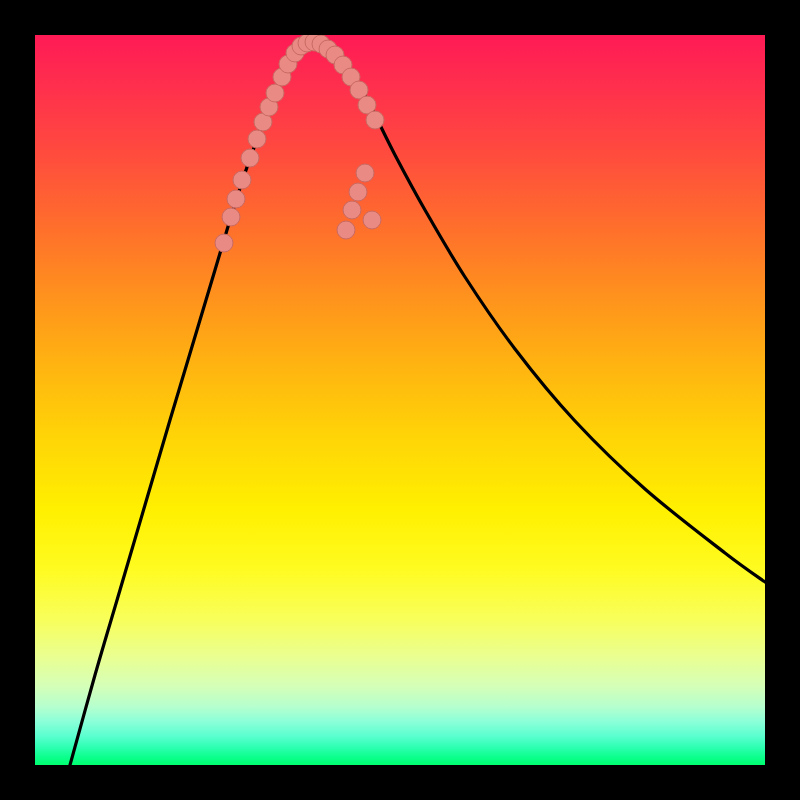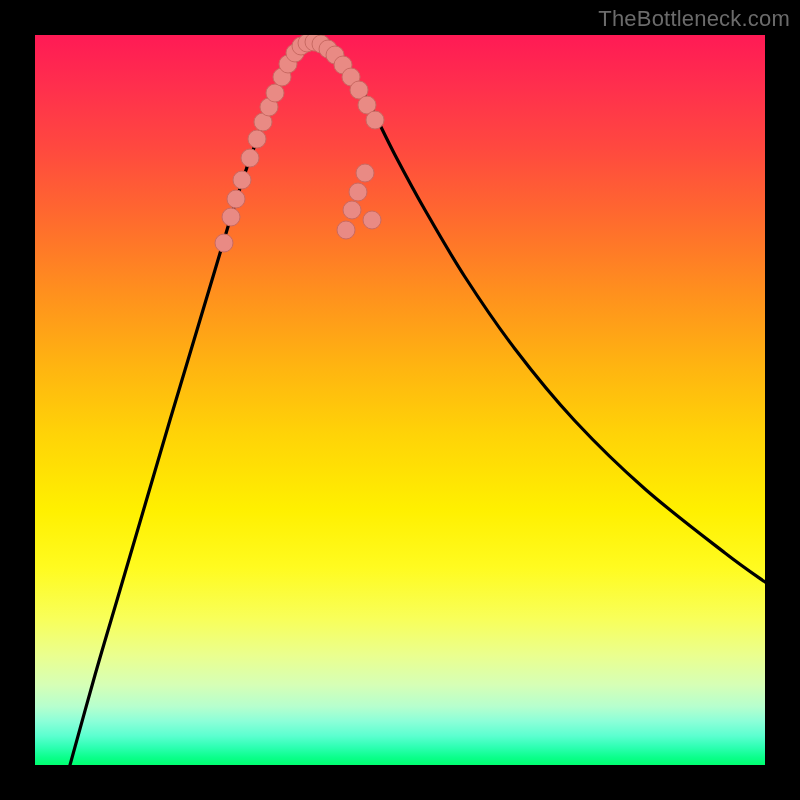--- a/index.html
+++ b/index.html
@@ -75,21 +75,20 @@
     fill: #e98a84;
     stroke: #c96a63;
     stroke-width: 1;
   }
 </style>
 </head>
 <body>
 
 <div class="frame">
 
-  <div class="watermark">TheBottleneck.com</div>
 
   <div class="plot-area">
     <div class="gradient"></div>
 
     <svg class="curve" viewBox="0 0 730 730" preserveAspectRatio="none">
       <path id="curve-path" fill="none" stroke="#000" stroke-width="3.2" stroke-linecap="round" stroke-linejoin="round" d="M 35 730 C 39.2 715.0, 51.7 669.2, 60 640 C 68.3 610.8, 76.7 583.3, 85 555 C 93.3 526.7, 101.7 498.3, 110 470 C 118.3 441.7, 128.3 407.5, 135 385 C 141.7 362.5, 145.0 351.7, 150 335 C 155.0 318.3, 160.0 301.7, 165 285 C 170.0 268.3, 175.0 251.7, 180 235 C 185.0 218.3, 190.0 201.2, 195 185 C 200.0 168.8, 205.8 150.5, 210 138 C 214.2 125.5, 216.7 119.3, 220 110 C 223.3 100.7, 226.7 90.7, 230 82 C 233.3 73.3, 236.7 65.7, 240 58 C 243.3 50.3, 247.0 42.3, 250 36 C 253.0 29.7, 255.5 24.0, 258 20 C 260.5 16.0, 262.7 14.0, 265 12 C 267.3 10.0, 269.5 9.0, 272 8 C 274.5 7.0, 277.0 6.0, 280 6 C 283.0 6.0, 286.7 6.3, 290 8 C 293.3 9.7, 295.8 11.7, 300 16 C 304.2 20.3, 309.2 25.0, 315 34 C 320.8 43.0, 327.5 55.7, 335 70 C 342.5 84.3, 350.8 102.5, 360 120 C 369.2 137.5, 378.3 154.7, 390 175 C 401.7 195.3, 415.0 218.8, 430 242 C 445.0 265.2, 461.7 290.0, 480 314 C 498.3 338.0, 518.3 362.7, 540 386 C 561.7 409.3, 585.0 432.0, 610 454 C 635.0 476.0, 670.0 502.5, 690 518 C 710.0 533.5, 723.3 542.2, 730 547"></path>
       <g id="dots">
           <circle cx="189" cy="208" r="9" class="dot"></circle>
           <circle cx="196" cy="182" r="9" class="dot"></circle>
           <circle cx="201" cy="164" r="9" class="dot"></circle>

